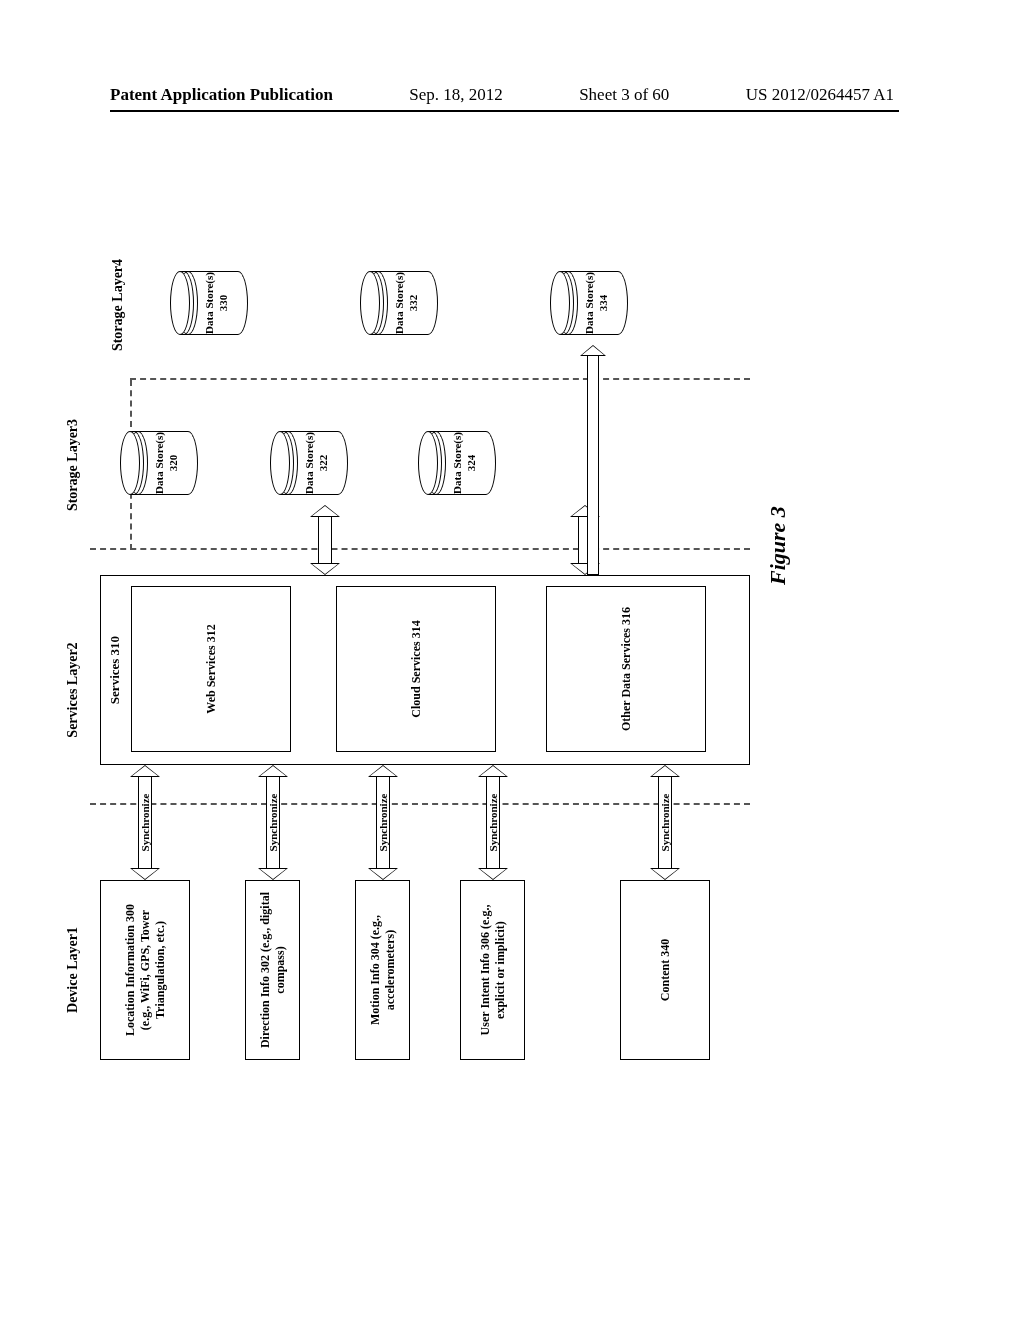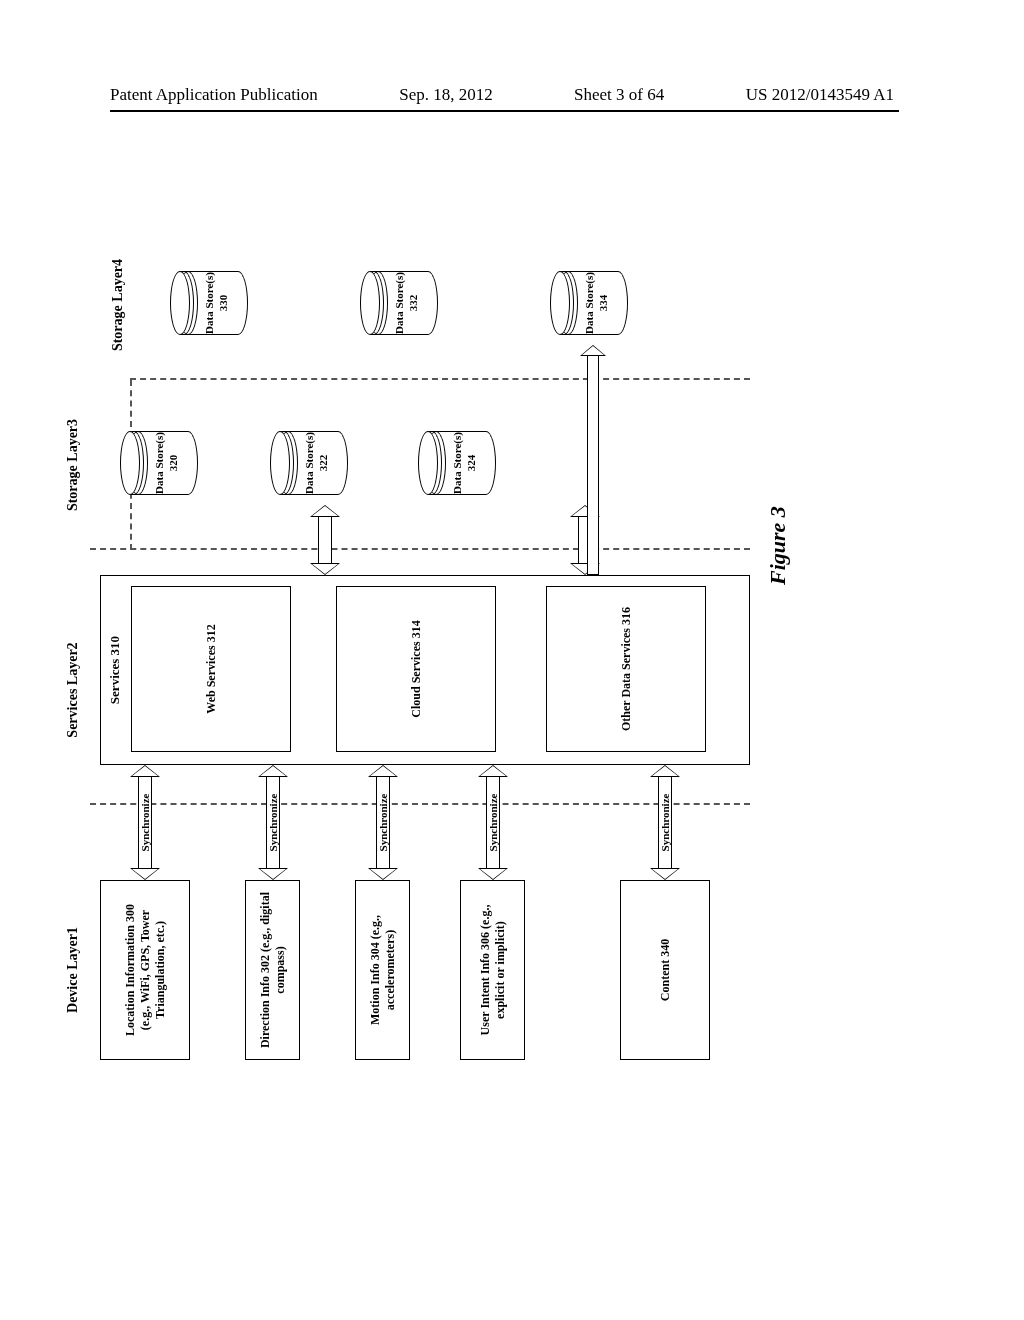--- a/index.html
+++ b/index.html
@@ -15,21 +15,21 @@
   .header {
     position: absolute;
     top: 85px;
     left: 0;
     right: 0;
     display: flex;
     justify-content: space-between;
     padding: 0 130px 0 110px;
     font-size: 17px;
   }
-  .header-left { font-weight: normal; }
+  .header-left { font-weight: bold; }
   .header-right { font-weight: normal; }
   .hr {
     position: absolute;
     top: 110px;
     left: 110px;
     right: 125px;
     height: 2px;
     background: #000;
   }
   .diagram {
@@ -172,22 +172,22 @@
     border-top:11px solid transparent; border-bottom:11px solid transparent;
     border-left:9px solid #fff;
   }
 </style>
 </head>
 <body>
 
 <div class="header">
   <span class="header-left">Patent Application Publication</span>
   <span>Sep. 18, 2012</span>
-  <span>Sheet 3 of 64</span>
-  <span class="header-right">US 2012/0143549 A1</span>
+  <span>Sheet 3 of 60</span>
+  <span class="header-right">US 2012/0264457 A1</span>
 </div>
 <div class="hr"></div>
 
 <div class="diagram">
 
   <div class="col-header" style="left:-150px; top:55px; width:130px;">Device Layer1</div>
   <div class="col-header" style="left:115px; top:55px; width:160px;">Services Layer2</div>
   <div class="col-header" style="left:345px; top:55px; width:150px;">Storage Layer3</div>
   <div class="col-header" style="left:505px; top:100px; width:150px;">Storage Layer4</div>
 

